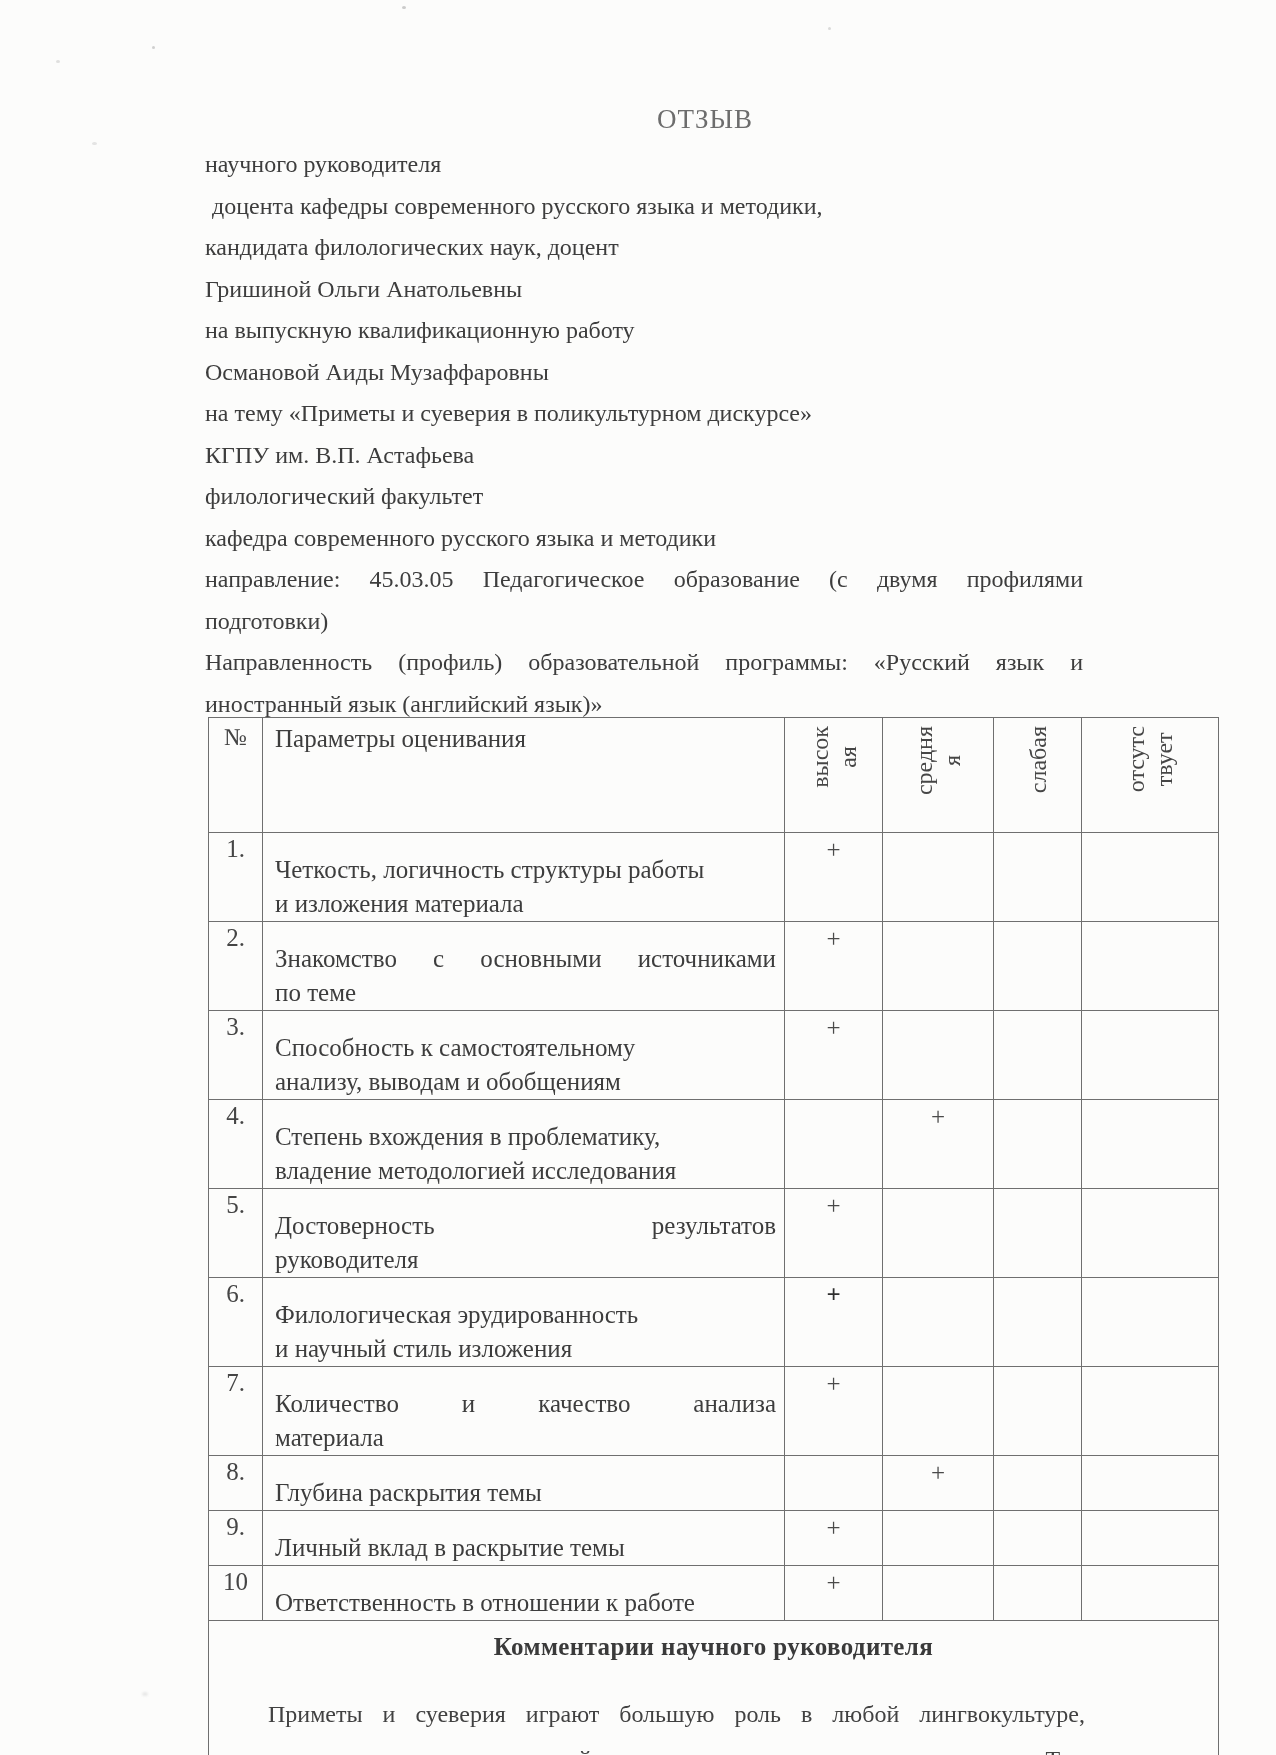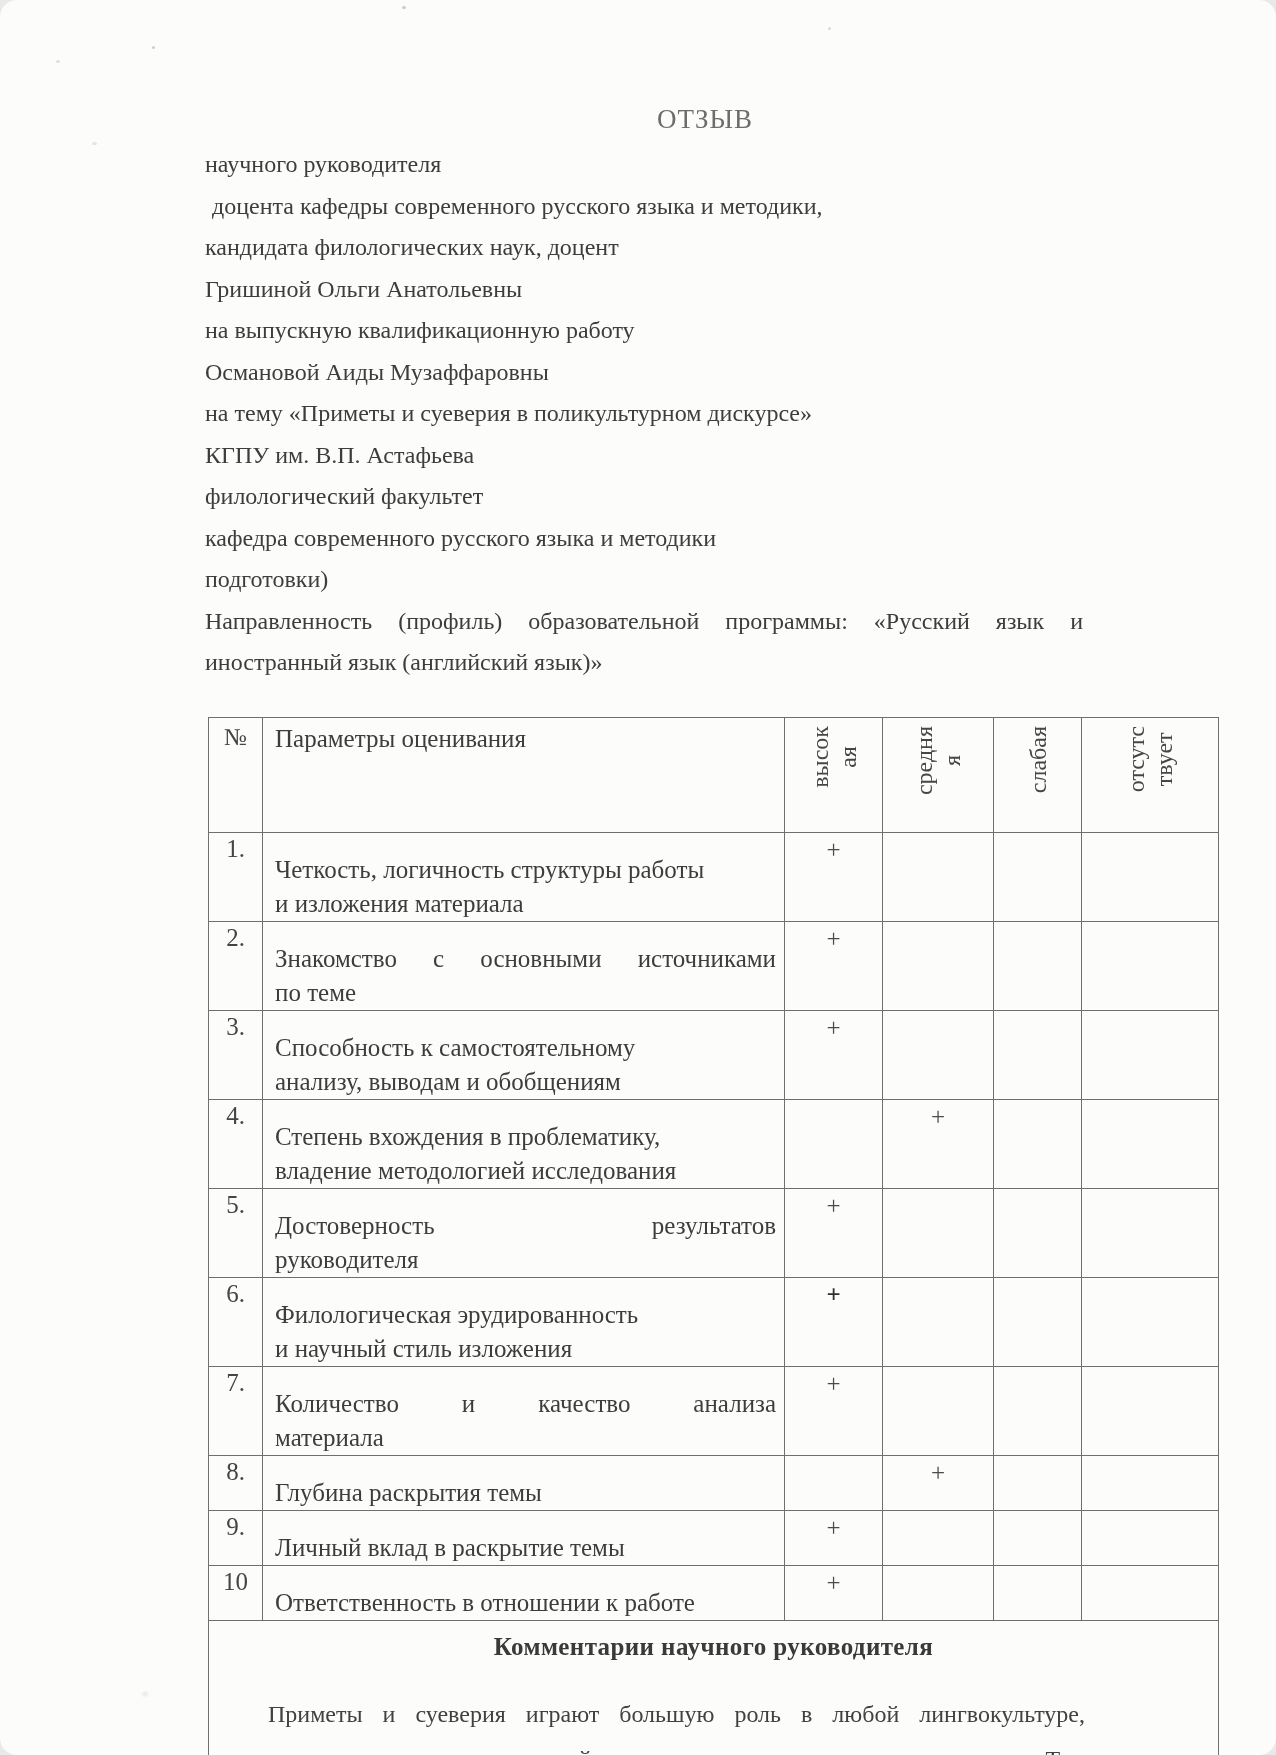--- a/index.html
+++ b/index.html
@@ -4,21 +4,20 @@
 <style>
   html,body{margin:0;padding:0;background:#e9e9e9;}
   .page{
     position:relative;
     width:1276px;height:1755px;
     margin:0 auto;
     background:#fcfcfb;
     font-family:"Liberation Serif","DejaVu Serif",serif;
     color:#3d3d3d;
     overflow:hidden;
-    border-radius:17px;
   }
   
   .header-block{position:absolute;left:205px;top:104px;width:878px;}
   .doc-title{
     font-size:27px;color:#6d6d6d;text-align:center;
     position:relative;left:61px;letter-spacing:1px;
     margin:0 0 9px 0;font-weight:normal;
   }
   .ln{font-size:24px;line-height:41.5px;white-space:nowrap;}
   .ln-indent{padding-left:7px;}
@@ -94,20 +93,21 @@
     <div class="ln">научного руководителя</div>
     <div class="ln ln-indent">доцента кафедры современного русского языка и методики,</div>
     <div class="ln">кандидата филологических наук, доцент</div>
     <div class="ln">Гришиной Ольги Анатольевны</div>
     <div class="ln">на выпускную квалификационную работу</div>
     <div class="ln">Османовой Аиды Музаффаровны</div>
     <div class="ln">на тему  «Приметы и суеверия в поликультурном дискурсе»</div>
     <div class="ln">КГПУ им. В.П. Астафьева</div>
     <div class="ln">филологический факультет</div>
     <div class="ln">кафедра современного русского языка и методики</div>
+    <div class="ln ln-just">направление: 45.03.05 Педагогическое образование (с двумя профилями</div>
     <div class="ln">подготовки)</div>
     <div class="ln ln-just">Направленность (профиль) образовательной программы: «Русский язык и</div>
     <div class="ln">иностранный язык (английский язык)»</div>
   </div>
 
   <table class="eval">
     <colgroup>
       <col class="w-num">
         <col class="w-par">
         <col class="w-l1">

